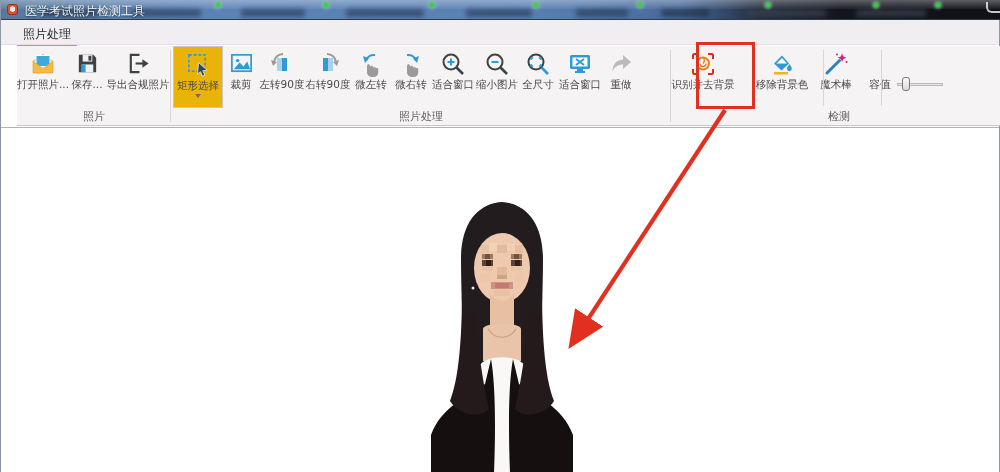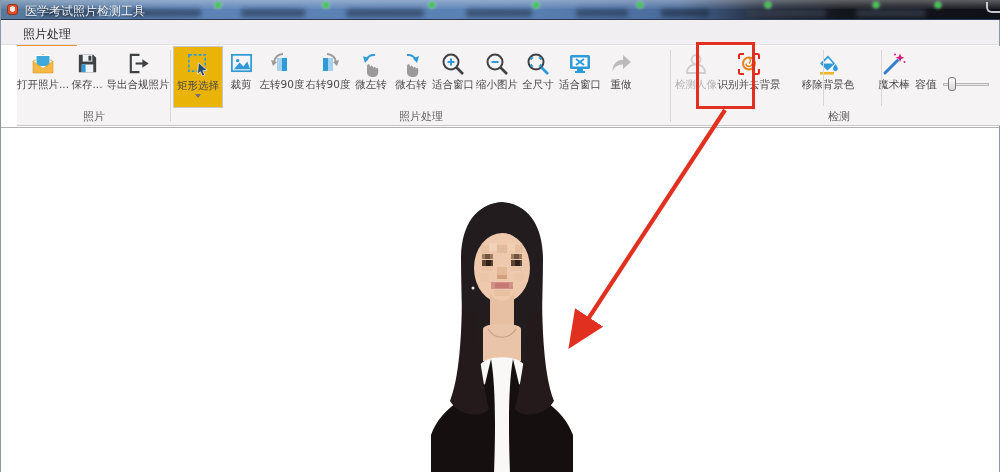--- a/index.html
+++ b/index.html
@@ -31,21 +31,21 @@
   .vsep.short { top:4px; height:56px; }
   .rbtn { display:flex; flex-direction:column; align-items:center; padding-top:4px; height:62px; cursor:default; }
   .rbtn .ic { width:27px; height:27px; display:flex; align-items:center; justify-content:center; }
   .rbtn .lbl { font-size:10.5px; color:#4a4849; margin-top:2px; white-space:nowrap; line-height:1.1; }
   .rbtn.pressed { background:#eab308; border:1px solid #c8c6c7; }
   .rbtn.disabled .lbl { color:#b5b3b4; }
   .caret-down { width:0; height:0; border-left:3.5px solid transparent; border-right:3.5px solid transparent; border-top:4px solid #6f6d6e; margin-top:2px; }
   svg { display:block; }
 
   
-  .tol-wrap { display:flex; align-items:center; height:62px; padding-top:14px; }
+  .tol-wrap { display:flex; align-items:center; height:62px; padding-top:14px;margin-left:12px; }
   .tol-label { font-size:11px; color:#4a4849; margin-right:6px; white-space:nowrap; }
   .slider { position:relative; width:46px; height:14px; }
   .slider .track { position:absolute; left:0; right:0; top:6px; height:3px; background:#e8e6e7; border:1px solid #b9b7b8; }
   .slider .thumb { position:absolute; left:5px; top:0; width:8px; height:14px; background:linear-gradient(180deg,#fdfdfd,#d8d8d8); border:1px solid #7a7a7a; border-radius:3px; }
 
   
   #canvas { position:absolute; left:0; top:127px; width:998px; height:345px; background:#ffffff; border-top:1px solid #b3b1b2; }
   #photo { position:absolute; left:424px; top:63px; width:154px; height:282px; }
 
   
@@ -242,29 +242,20 @@
           </span>
           <span class="lbl">重做</span>
         </div>
       </div>
       <div class="grp-label">照片处理</div>
     </div>
     <div class="vsep" style="left:653px"></div>
 
     <div class="rgroup" style="left:656px;width:332px">
       <div class="btnrow">
-        <div class="rbtn disabled" style="width:46px">
-          <span class="ic">
-            <svg width="26" height="26" viewBox="0 0 26 26">
-                <circle cx="13" cy="8.5" r="4.5" fill="none" stroke="#cfcdce" stroke-width="1.8"></circle>
-                <path d="M4,22 C4,15.5 9,13.5 13,13.5 C17,13.5 22,15.5 22,22 Z" fill="none" stroke="#cfcdce" stroke-width="1.8"></path>
-              </svg>
-          </span>
-          <span class="lbl">检测人像</span>
-        </div>
         <div class="rbtn" style="width:60px">
           <span class="ic">
             <svg width="26" height="26" viewBox="0 0 26 26">
                 <path d="M3,8 V4.5 a1.5,1.5 0 0 1 1.5,-1.5 H8 M18,3 h3.5 a1.5,1.5 0 0 1 1.5,1.5 V8 M23,18 v3.5 a1.5,1.5 0 0 1 -1.5,1.5 H18 M8,23 H4.5 a1.5,1.5 0 0 1 -1.5,-1.5 V18" stroke="#e0281c" stroke-width="2" fill="none"></path>
                 <circle cx="13" cy="12.5" r="6" fill="none" stroke="#e8821e" stroke-width="2"></circle>
                 <path d="M10,12.5 a3,3 0 0 0 6,0 M13,6.5 a4,4 0 0 1 0,6" stroke="#e8821e" stroke-width="1.4" fill="none"></path>
               </svg>
           </span>
           <span class="lbl">识别并去背景</span>
         </div>
@@ -274,21 +265,21 @@
             <svg width="26" height="26" viewBox="0 0 26 26">
                 <path d="M5,12.5 L13,4.5 L20,12.5 L12.5,19.5 Z" fill="#2f9ad8"></path>
                 <path d="M7.5,12.5 L13,7 L18,12.5 Z" fill="#fff"></path>
                 <path d="M20.5,13 c1.4,2 2.3,3.4 2.3,4.8 a2.4,2.4 0 0 1 -4.8,0 c0,-1.4 1,-2.8 2.5,-4.8 z" fill="#2f9ad8"></path>
                 <rect x="5" y="21" width="14" height="2.5" fill="#f0b429"></rect>
               </svg>
           </span>
           <span class="lbl">移除背景色</span>
         </div>
         <div class="vsep short" style="left:208px"></div>
-        <div class="rbtn" style="width:42px;margin-left:16px">
+        <div class="rbtn" style="width:42px;margin-left:4px">
           <span class="ic">
             <svg width="26" height="26" viewBox="0 0 26 26">
                 <line x1="4" y1="22" x2="16.5" y2="9.5" stroke="#2f7fd0" stroke-width="3" stroke-linecap="round"></line>
                 <path d="M19,2.5 l1.2,3.1 3.1,1.2 -3.1,1.2 -1.2,3.1 -1.2,-3.1 -3.1,-1.2 3.1,-1.2 z" fill="#d6187f"></path>
                 <circle cx="23.5" cy="11" r="1" fill="#d6187f"></circle>
                 <circle cx="14" cy="3.5" r="1" fill="#d6187f"></circle>
               </svg>
           </span>
           <span class="lbl">魔术棒</span>
         </div>

